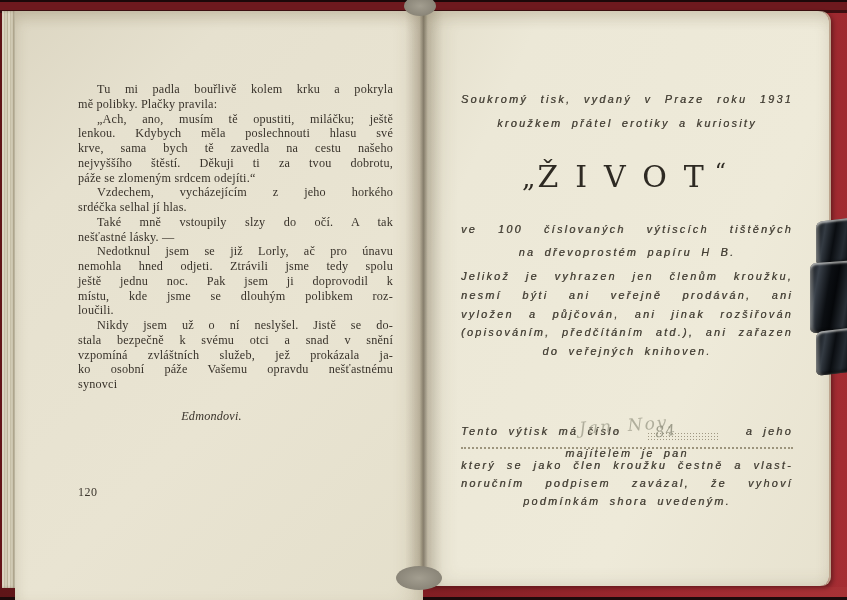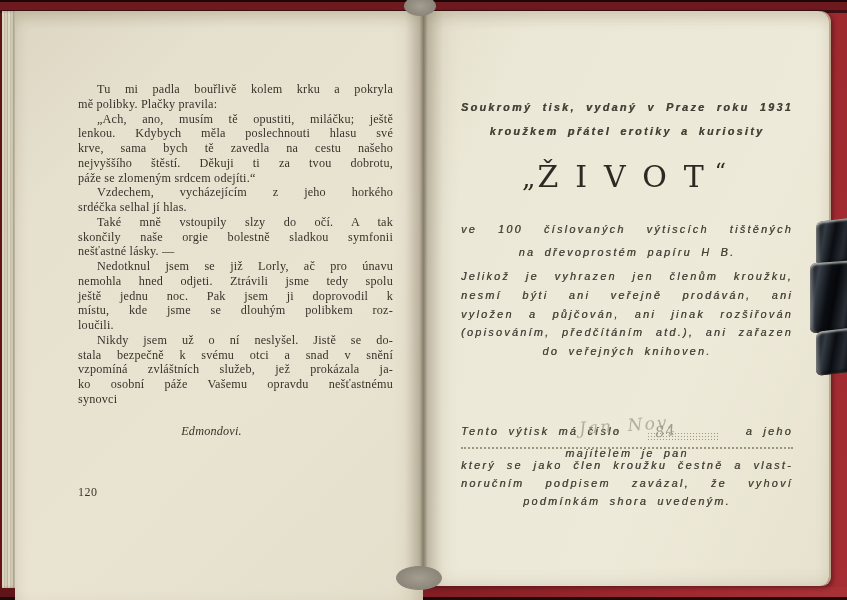--- a/index.html
+++ b/index.html
@@ -48,21 +48,21 @@
   .para .tline.tfirst{text-indent:19px;}
   .author-sig{margin-top:17px;padding-right:48px;text-align:center;font-style:italic;}
   .page-num{position:absolute;left:63px;top:474px;font-size:12px;color:#3b352c;letter-spacing:.5px;}
   
   .rp{position:absolute;left:38px;width:332px;
     font-family:"Liberation Sans",sans-serif;font-style:italic;
     font-size:10.8px;color:#454036;letter-spacing:2.3px;word-spacing:4px;
     text-shadow:.4px 0 0 rgba(69,64,54,.7);}
   .rp .tline{text-align:justify;text-align-last:justify;}
   .rp .tline.tlast{text-align-last:center;}
-  .rp-imprint{top:84px;line-height:24px;font-weight:bold;}
+  .rp-imprint{top:76px;line-height:24px;}
   .rp-title{top:148px;left:38px;width:332px;position:absolute;text-align:center;
     font-family:"DejaVu Serif",serif;font-style:normal;color:#2e2a23;}
   .rp-title .tletters{font-size:30px;letter-spacing:17px;}
   .rp-title .q-open{font-size:26px;letter-spacing:2px;}
   .rp-title .q-close{font-size:22px;letter-spacing:0;position:relative;top:-8px;left:-6px;}
   .rp-edition{top:207px;line-height:23px;}
   .rp-restriction{top:256px;line-height:18.8px;}
   .rp-copy{top:361px;line-height:22px;}
   .copy-line{display:flex;justify-content:space-between;align-items:flex-end;margin-top:48px;}
   .num-slot{position:relative;width:72px;height:12px;margin:0 4px;}
@@ -99,21 +99,20 @@
           <div class="tline">krve, sama bych tě zavedla na cestu našeho</div>
           <div class="tline">nejvyššího štěstí. Děkuji ti za tvou dobrotu,</div>
           <div class="tline tlast">páže se zlomeným srdcem odejíti.“</div>
         </div>
         <div class="para">
           <div class="tline tfirst">Vzdechem, vycházejícím z jeho horkého</div>
           <div class="tline tlast">srdéčka selhal jí hlas.</div>
         </div>
         <div class="para">
           <div class="tline tfirst">Také mně vstoupily slzy do očí. A tak</div>
-          <div class="tline">skončily naše orgie bolestně sladkou symfonii</div>
           <div class="tline tlast">nešťastné lásky. —</div>
         </div>
         <div class="para">
           <div class="tline tfirst">Nedotknul jsem se již Lorly, ač pro únavu</div>
           <div class="tline">nemohla hned odjeti. Ztrávili jsme tedy spolu</div>
           <div class="tline">ještě jednu noc. Pak jsem ji doprovodil k</div>
           <div class="tline">místu, kde jsme se dlouhým polibkem roz-</div>
           <div class="tline tlast">loučili.</div>
         </div>
         <div class="para">

